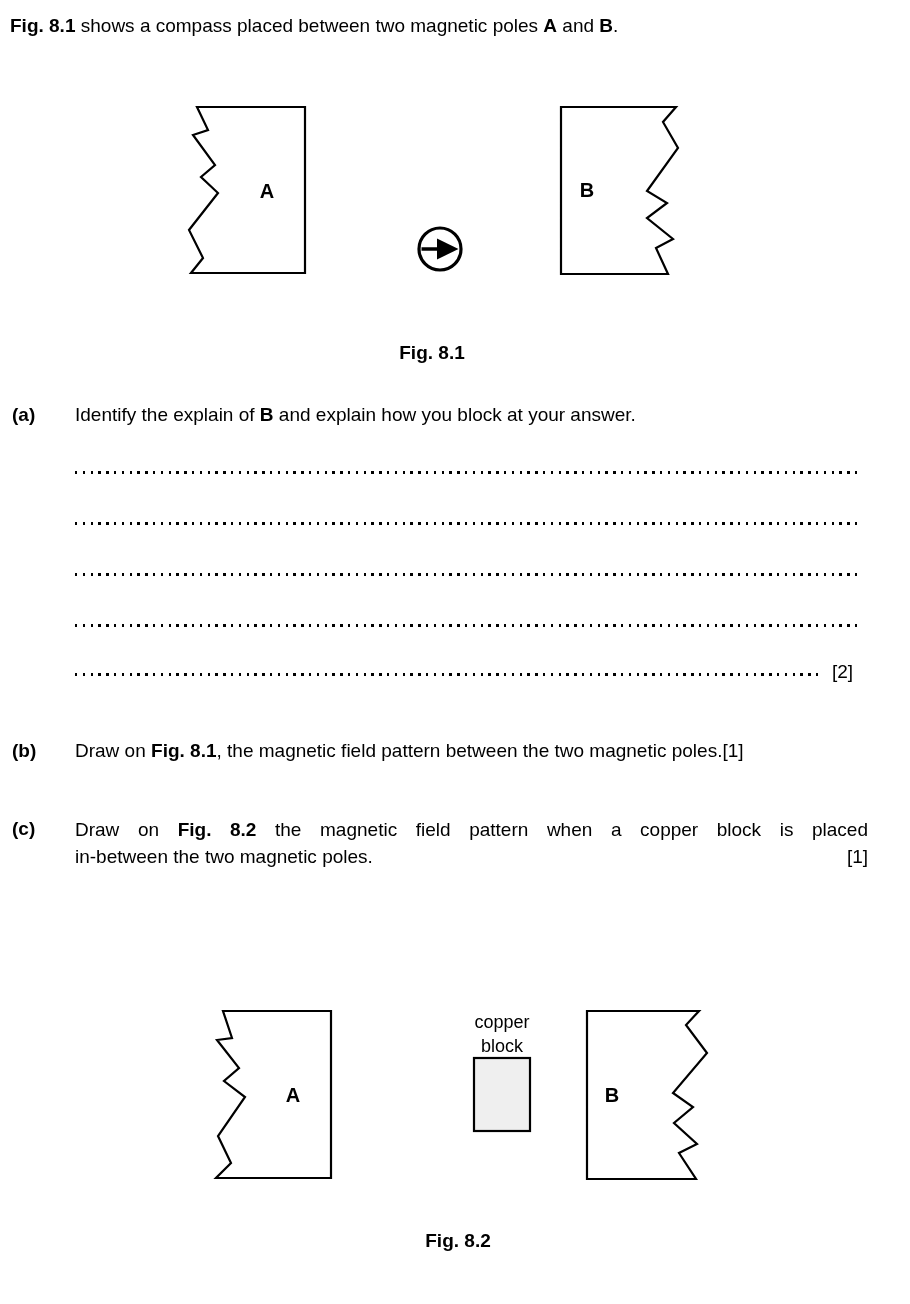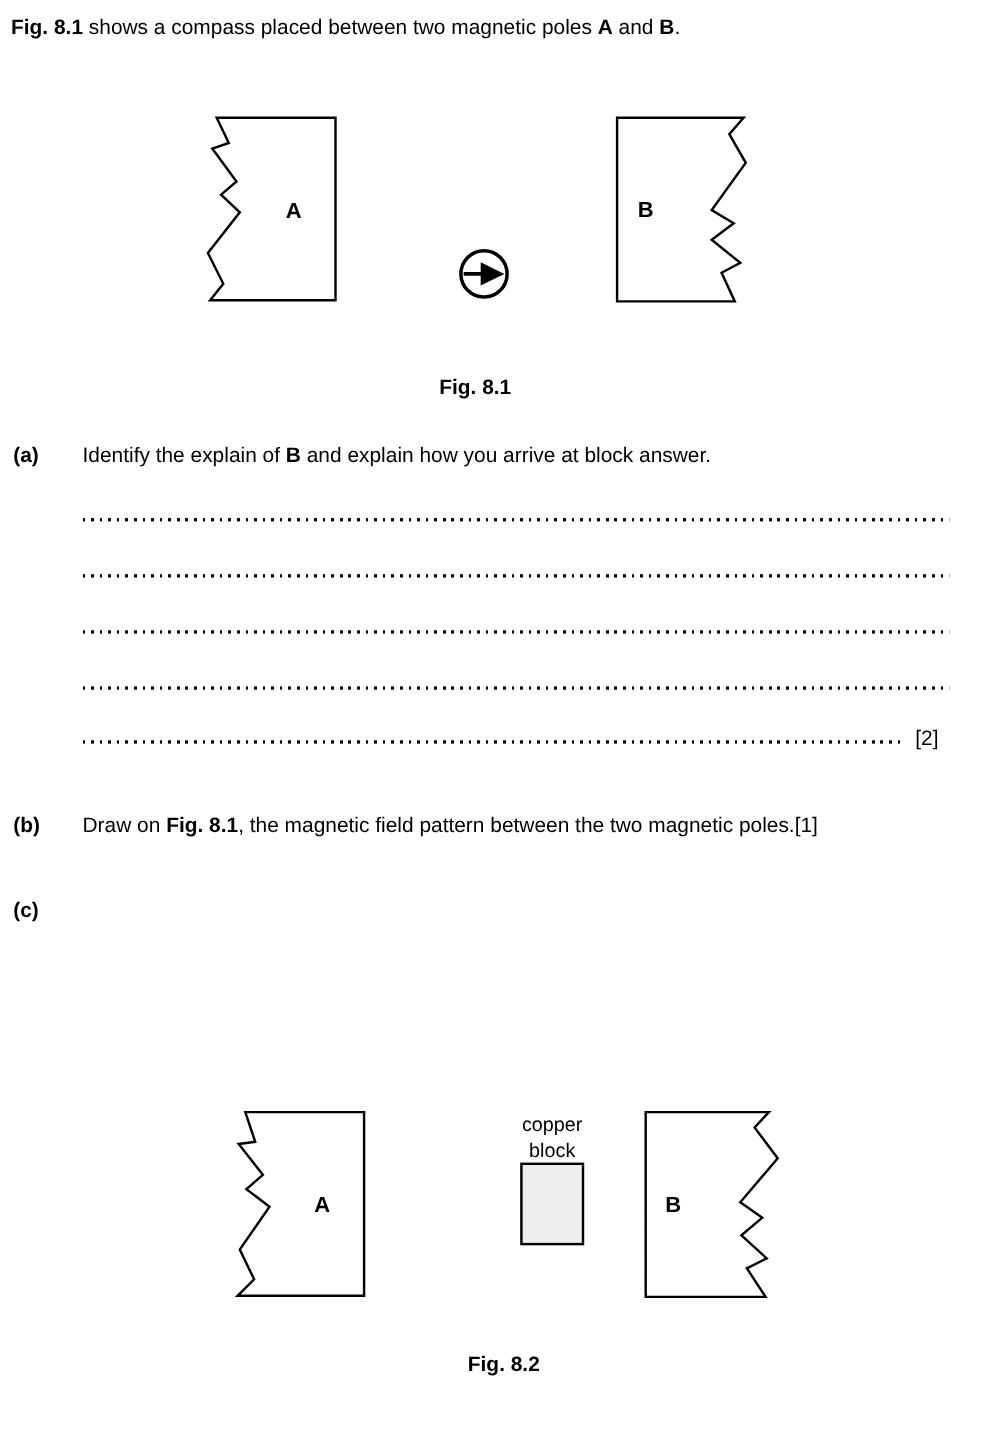--- a/index.html
+++ b/index.html
@@ -47,36 +47,45 @@
     </g>
 
     <polygon points="561,107 676,107 663,122 678,148 647,191 667,203 647,218 673,239 656,248 668,274 561,274" fill="#ffffff" stroke="#000000" stroke-width="2.2"></polygon>
     <text class="polelabel" x="587" y="197" text-anchor="middle">B</text>
   </svg>
 
   <div class="abs caption" style="left:432px;top:342px;">Fig. 8.1</div>
 
   <div class="abs t qlabel" style="left:12px;top:403px;">(a)</div>
   <div class="abs t" style="left:75px;top:403px;">
-    <span>Identify the explain of </span><span class="b">B</span><span> and explain how you arrive at block answer.</span>
+    <span>Identify the explain of </span><span class="b">B</span><span> and explain how you block at your answer.</span>
   </div>
 
   <div class="abs dotline" style="left:75px;top:471px;width:788px;"></div>
   <div class="abs dotline" style="left:75px;top:522px;width:788px;"></div>
   <div class="abs dotline" style="left:75px;top:573px;width:788px;"></div>
   <div class="abs dotline" style="left:75px;top:624px;width:788px;"></div>
   <div class="abs dotline" style="left:75px;top:673px;width:747px;"></div>
   <div class="abs t" style="left:832px;top:660px;">[2]</div>
 
   <div class="abs t qlabel" style="left:12px;top:739px;">(b)</div>
   <div class="abs t" style="left:75px;top:739px;text-align:right;">
     <span>Draw on </span><span class="b">Fig. 8.1</span><span>, the magnetic field pattern between the two magnetic poles.</span><span>[1]</span>
   </div>
 
   <div class="abs t qlabel" style="left:12px;top:817px;">(c)</div>
+  <div class="abs cpara" style="left:75px;top:816px;">
+    <div class="cline1">
+      <span>Draw on </span><span class="b">Fig. 8.2</span><span> the magnetic field pattern when a copper block is placed</span>
+    </div>
+    <div class="cline2">
+      <span>in-between the two magnetic poles.</span>
+      <span class="cmarks">[1]</span>
+    </div>
+  </div>
 
   <svg class="abs" style="left:0;top:990px;" width="910" height="215" viewBox="0 990 910 215">
 
     <polygon points="223,1011 331,1011 331,1178 216,1178 231,1163 218,1136 245,1097 224,1081 239,1068 217,1040 232,1038" fill="#ffffff" stroke="#000000" stroke-width="2.2"></polygon>
     <text class="polelabel" x="293" y="1102" text-anchor="middle">A</text>
 
     <text class="copperlabel" x="502" y="1028" text-anchor="middle">copper</text>
     <text class="copperlabel" x="502" y="1052" text-anchor="middle">block</text>
     <rect x="474" y="1058" width="56" height="73" stroke="#000000" stroke-width="2.2" fill="#efefef"></rect>
 

